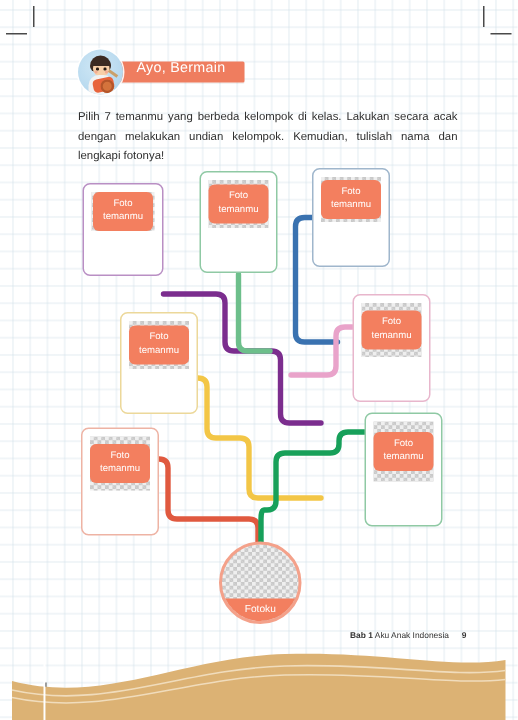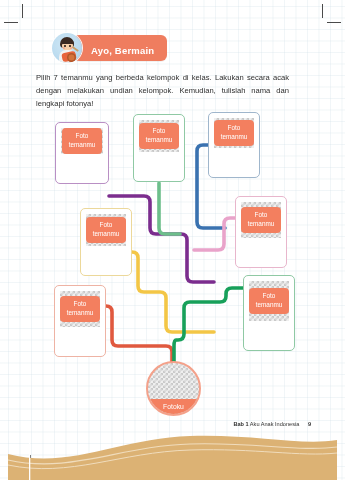--- a/index.html
+++ b/index.html
@@ -51,33 +51,33 @@
   #av-cheekR{position:absolute;left:17.5px;top:14px;width:2.6px;height:1.6px;border-radius:50%;background:#f0a08c;opacity:.75;}
   #av-body{position:absolute;left:7px;top:17px;width:17px;height:13px;border-radius:7px 7px 2px 2px;background:#f2f2f2;}
   #av-sash{position:absolute;left:10px;top:19px;width:14px;height:9px;border-radius:3px;background:#e8643c;transform:rotate(-12deg);}
   #av-drum{position:absolute;left:15px;top:20px;width:9px;height:9px;border-radius:50%;background:#d4733c;box-shadow:inset 0 0 0 1.5px #b4552a;}
   #av-stick{position:absolute;left:20px;top:15px;width:7px;height:1.6px;background:#caa06a;transform:rotate(35deg);}
 
   #badge{
     margin-left:-9px;
     background:#ef7d5f;
     color:#ffffff;
-    font-size:9.5px;font-weight:bold;
+    font-size:9.5px;font-weight:normal;
     letter-spacing:.2px;
-    padding:11px 13px 4px 18px;
-    border-radius:6px;
+    padding:0 13px 4px 18px;
+    border-radius:1px;
     line-height:1.1;
     white-space:nowrap;
     position:relative;z-index:1;
     box-shadow:0 1px 0 rgba(0,0,0,.05);
   }
 
   
   #intro{
-    position:absolute;left:36px;top:71px;width:253px;
+    position:absolute;left:52px;top:71px;width:253px;
     font-size:7.6px;line-height:1.72;
     color:#2e2e2e;
     text-align:justify;
   }
 
   
   #diagram{position:absolute;left:0;top:0;width:345px;height:480px;}
   #wires{position:absolute;left:0;top:0;width:345px;height:480px;}
 
   

